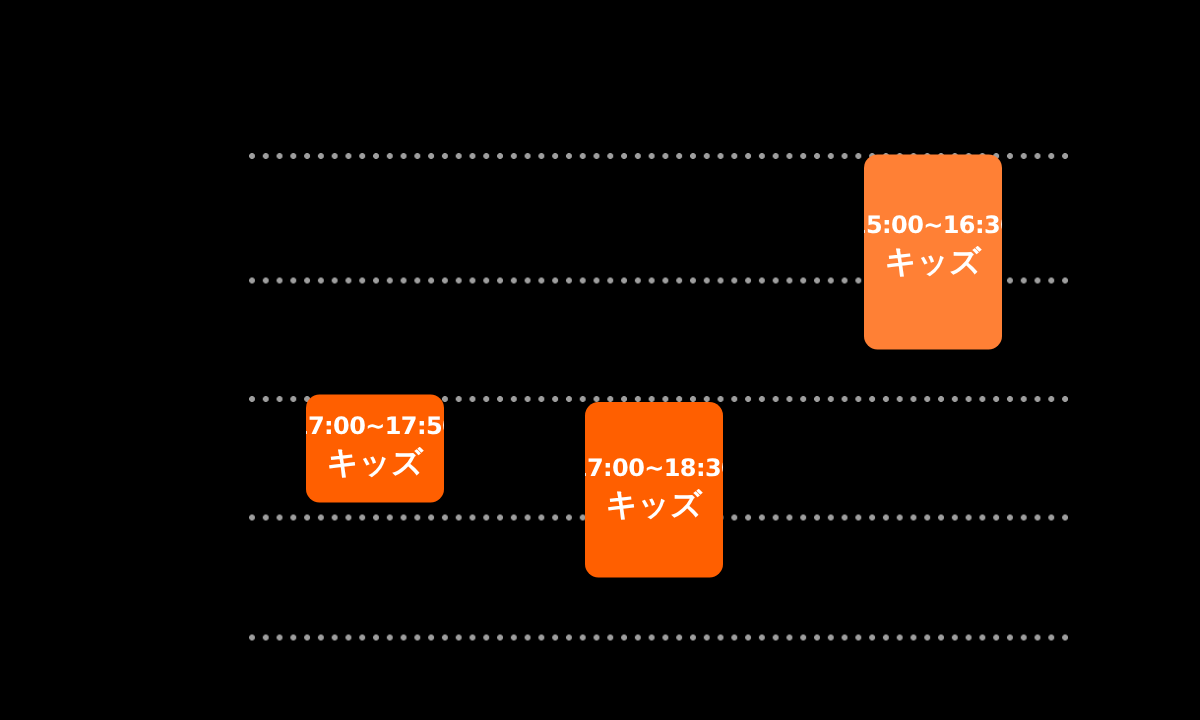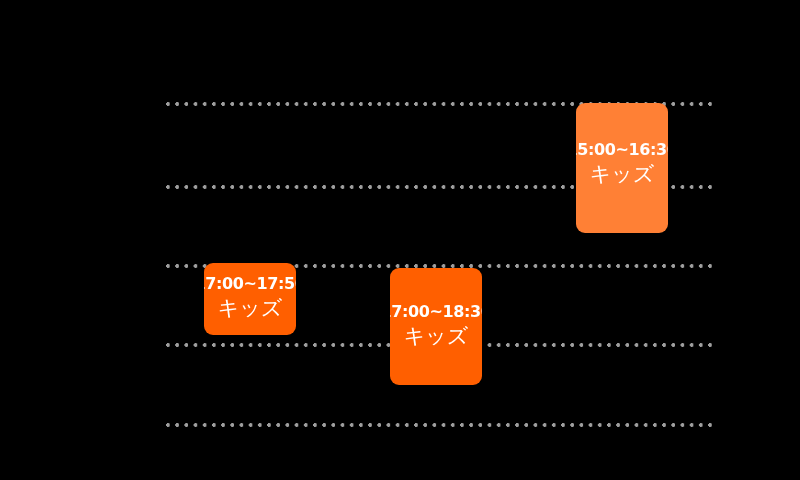--- a/index.html
+++ b/index.html
@@ -55,21 +55,21 @@
   .event-time {
     font-size: 16px;
     font-weight: 600;
     letter-spacing: -0.4px;
     line-height: 1.05;
     white-space: nowrap;
     text-align: center;
   }
   .event-title {
     font-size: 21px;
-    font-weight: 400;
+    font-weight: 700;
     line-height: 1.25;
     margin-top: 2px;
     white-space: nowrap;
     text-align: center;
   }
 </style>
 </head>
 <body>
 
 <div id="schedule-canvas">

